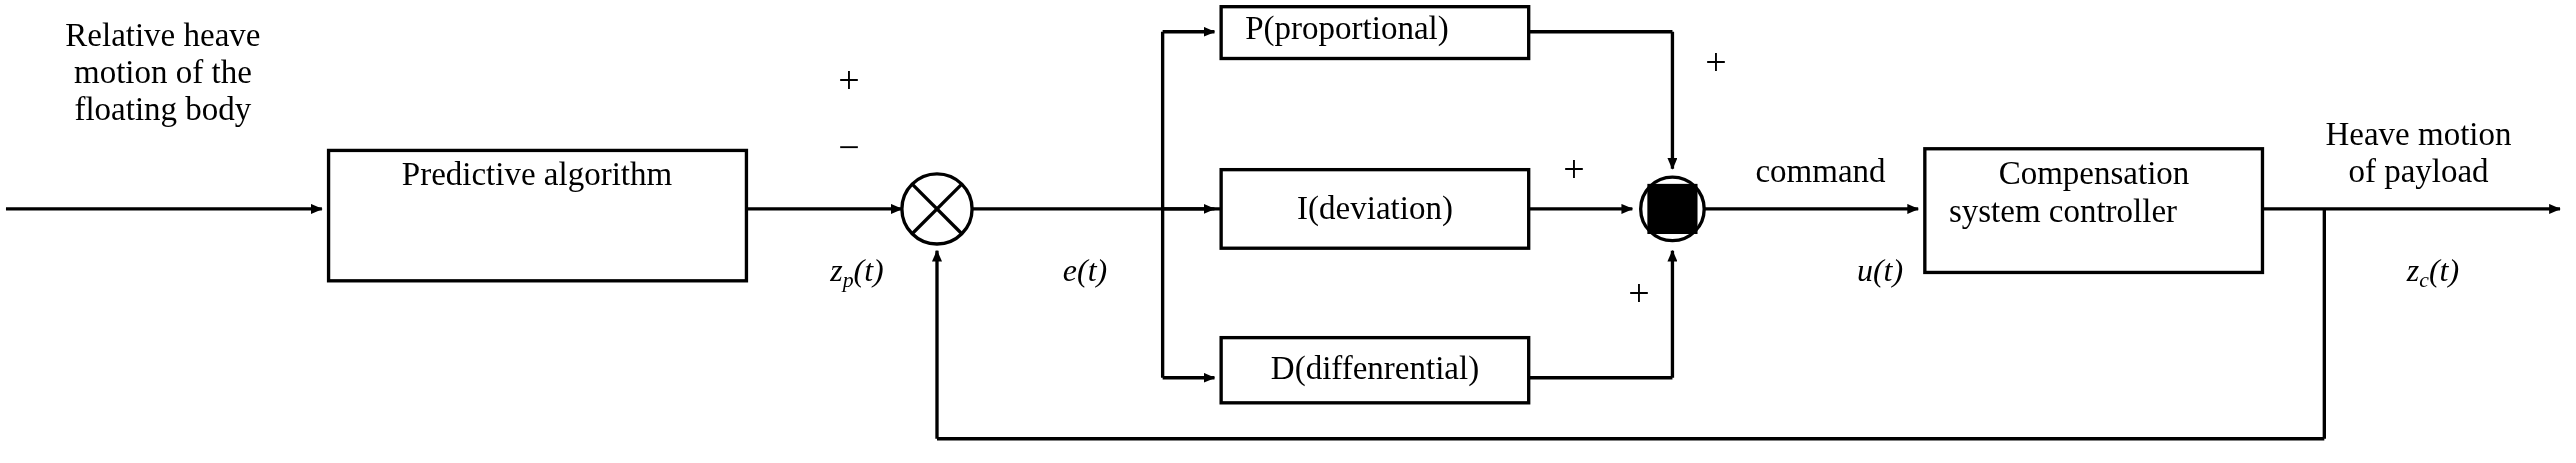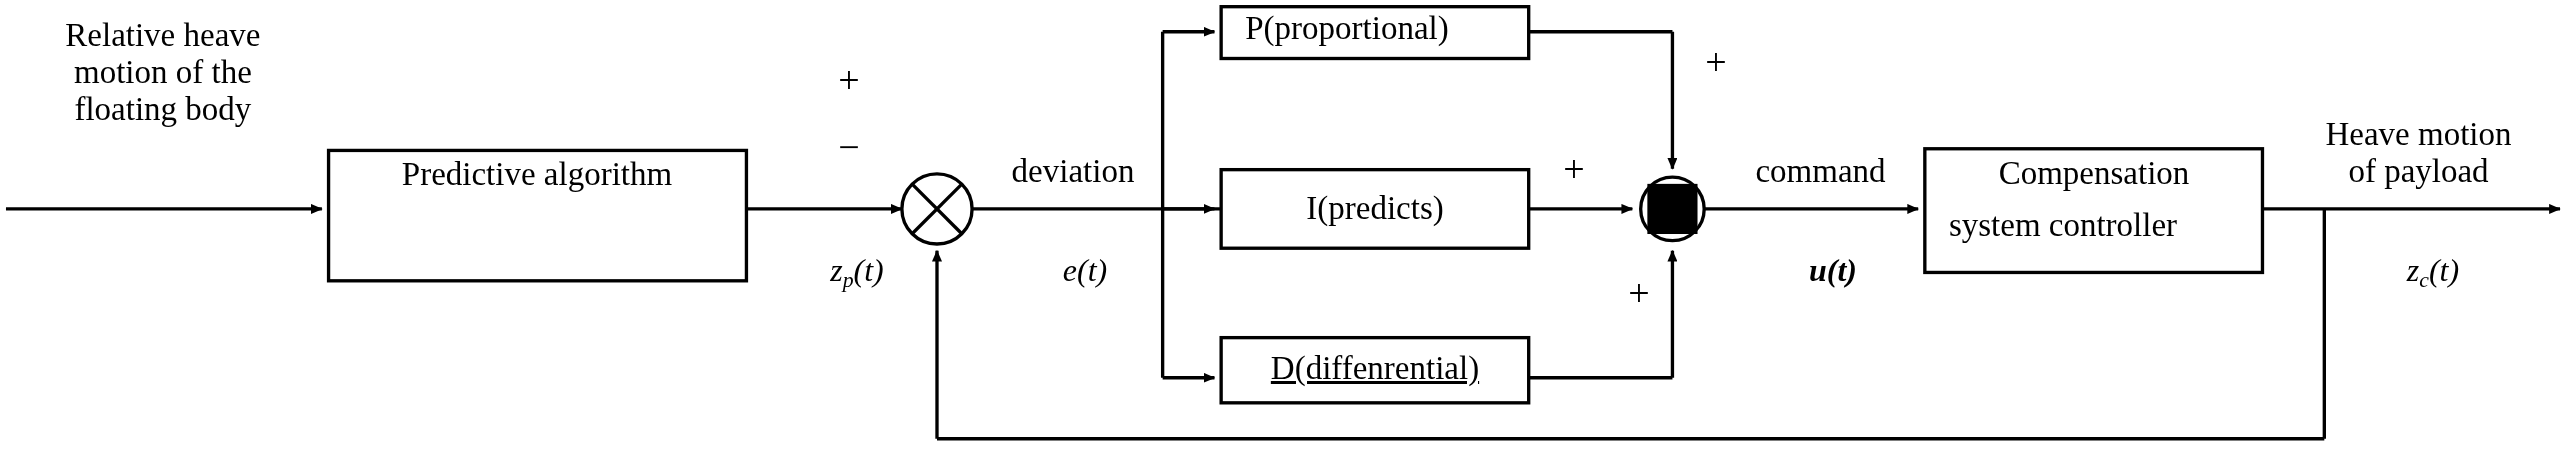--- a/index.html
+++ b/index.html
@@ -111,44 +111,43 @@
   <div class="lbl t-box" style="left:328px; top:157px; width:418px;">Predictive algorithm</div>
 
   <div class="lbl t-sign" style="left:824px; top:60px; width:50px;">+</div>
 
   <div class="lbl t-sign" style="left:824px; top:127px; width:50px;">−</div>
 
   <div class="lbl t-sig" style="left:774px; top:219px; width:134px;">
     <span>z</span><span class="sub">p</span><span>(t)</span>
   </div>
 
-  <div class="lbl t-outer" style="left:985px; top:154px; width:176px;">deviation</div>
 
   <div class="lbl t-sig" style="left:1002px; top:219px; width:134px;">
     <span>e</span><span class="sub"></span><span>(t)</span>
   </div>
 
   <div class="lbl t-box" style="left:1221px; top:11px; width:252px;">P(proportional)</div>
 
-  <div class="lbl t-box" style="left:1221px; top:191px; width:308px;">I(predicts)</div>
+  <div class="lbl t-box" style="left:1221px; top:191px; width:308px;">I(deviation)</div>
 
-  <div class="lbl t-box" style="left:1221px; top:351px; width:308px;text-decoration:underline;">D(diffenrential)</div>
+  <div class="lbl t-box" style="left:1221px; top:351px; width:308px;">D(diffenrential)</div>
 
   <div class="lbl t-sign" style="left:1691px; top:42px; width:50px;">+</div>
   <div class="lbl t-sign" style="left:1549px; top:149px; width:50px;">+</div>
   <div class="lbl t-sign" style="left:1614px; top:273px; width:50px;">+</div>
 
   <div class="lbl t-outer" style="left:1716px; top:154px; width:209px;">command</div>
 
-  <div class="lbl t-sig" style="left:1750px; top:219px; width:134px;font-weight:bold;">
+  <div class="lbl t-sig" style="left:1797px; top:219px; width:134px;">
     <span>u</span><span class="sub"></span><span>(t)</span>
   </div>
 
   <div class="lbl t-box" style="left:1925px; top:156px; width:338px;">Compensation</div>
-  <div class="lbl t-box" style="left:1925px; top:208px; width:276px;">system controller</div>
+  <div class="lbl t-box" style="left:1925px; top:194px; width:276px;">system controller</div>
 
   <div class="lbl t-outer" style="left:2272px; top:117px; width:293px;">Heave motion</div>
   <div class="lbl t-outer" style="left:2272px; top:154px; width:293px;">of payload</div>
 
   <div class="lbl t-sig" style="left:2350px; top:219px; width:134px;">
     <span>z</span><span class="sub">c</span><span>(t)</span>
   </div>
 
 </div>
 

